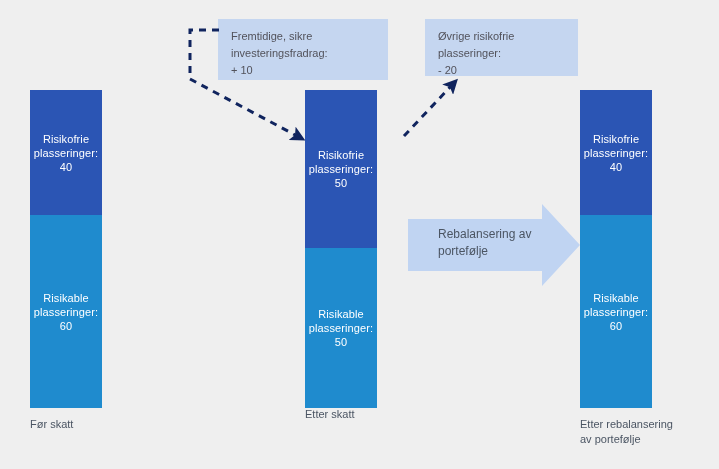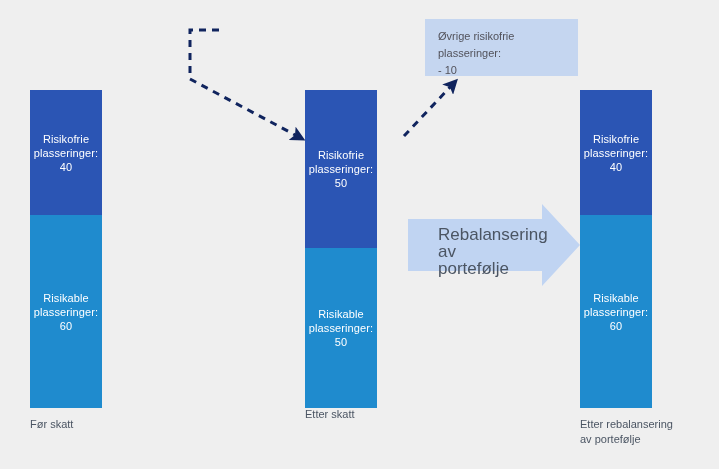--- a/index.html
+++ b/index.html
@@ -76,21 +76,21 @@
     height: 469px;
     pointer-events: none;
   }
 
   
   .block-arrow {
     position: absolute;
   }
   .block-arrow-label {
     position: absolute;
-    font-size: 17px;
+    font-size: 12px;
     line-height: 17px;
     color: #4b5563;
     white-space: pre-line;
     text-align: left;
   }
 </style>
 </head>
 <body>
 
 <div id="stage">
@@ -131,25 +131,30 @@
     </div>
     <div class="bar" style="top:125px; height:193px; background:#1f8bce;">
       <span class="seg-label">Risikable
 plasseringer:
 60</span>
     </div>
     <div class="bar-caption" style="top:327px;">Etter rebalansering
 av portefølje</div>
   </div>
 
+  <div class="callout" style="left:218px; top:19px; width:170px; height:61px;">
+    <div class="callout-text">Fremtidige, sikre
+investeringsfradrag:
++ 10</div>
+  </div>
 
   <div class="callout" style="left:425px; top:19px; width:153px; height:57px;">
     <div class="callout-text">Øvrige risikofrie
 plasseringer:
-- 10</div>
+- 20</div>
   </div>
 
   <svg class="connector" viewBox="0 0 719 469" width="719" height="469">
     <defs>
       <marker id="arrowhead" markerWidth="5" markerHeight="5" refX="2.6" refY="2.5" orient="auto" markerUnits="strokeWidth">
         <path d="M0,0 L5,2.5 L0,5 L1.1,2.5 Z" fill="#10245e"></path>
       </marker>
     </defs>
 
     <path d="M219,30 L190,30 L190,79 L299,137" fill="none" stroke="#10245e" stroke-width="3" stroke-dasharray="7,6" stroke-linecap="butt" marker-end="url(#arrowhead)"></path>

